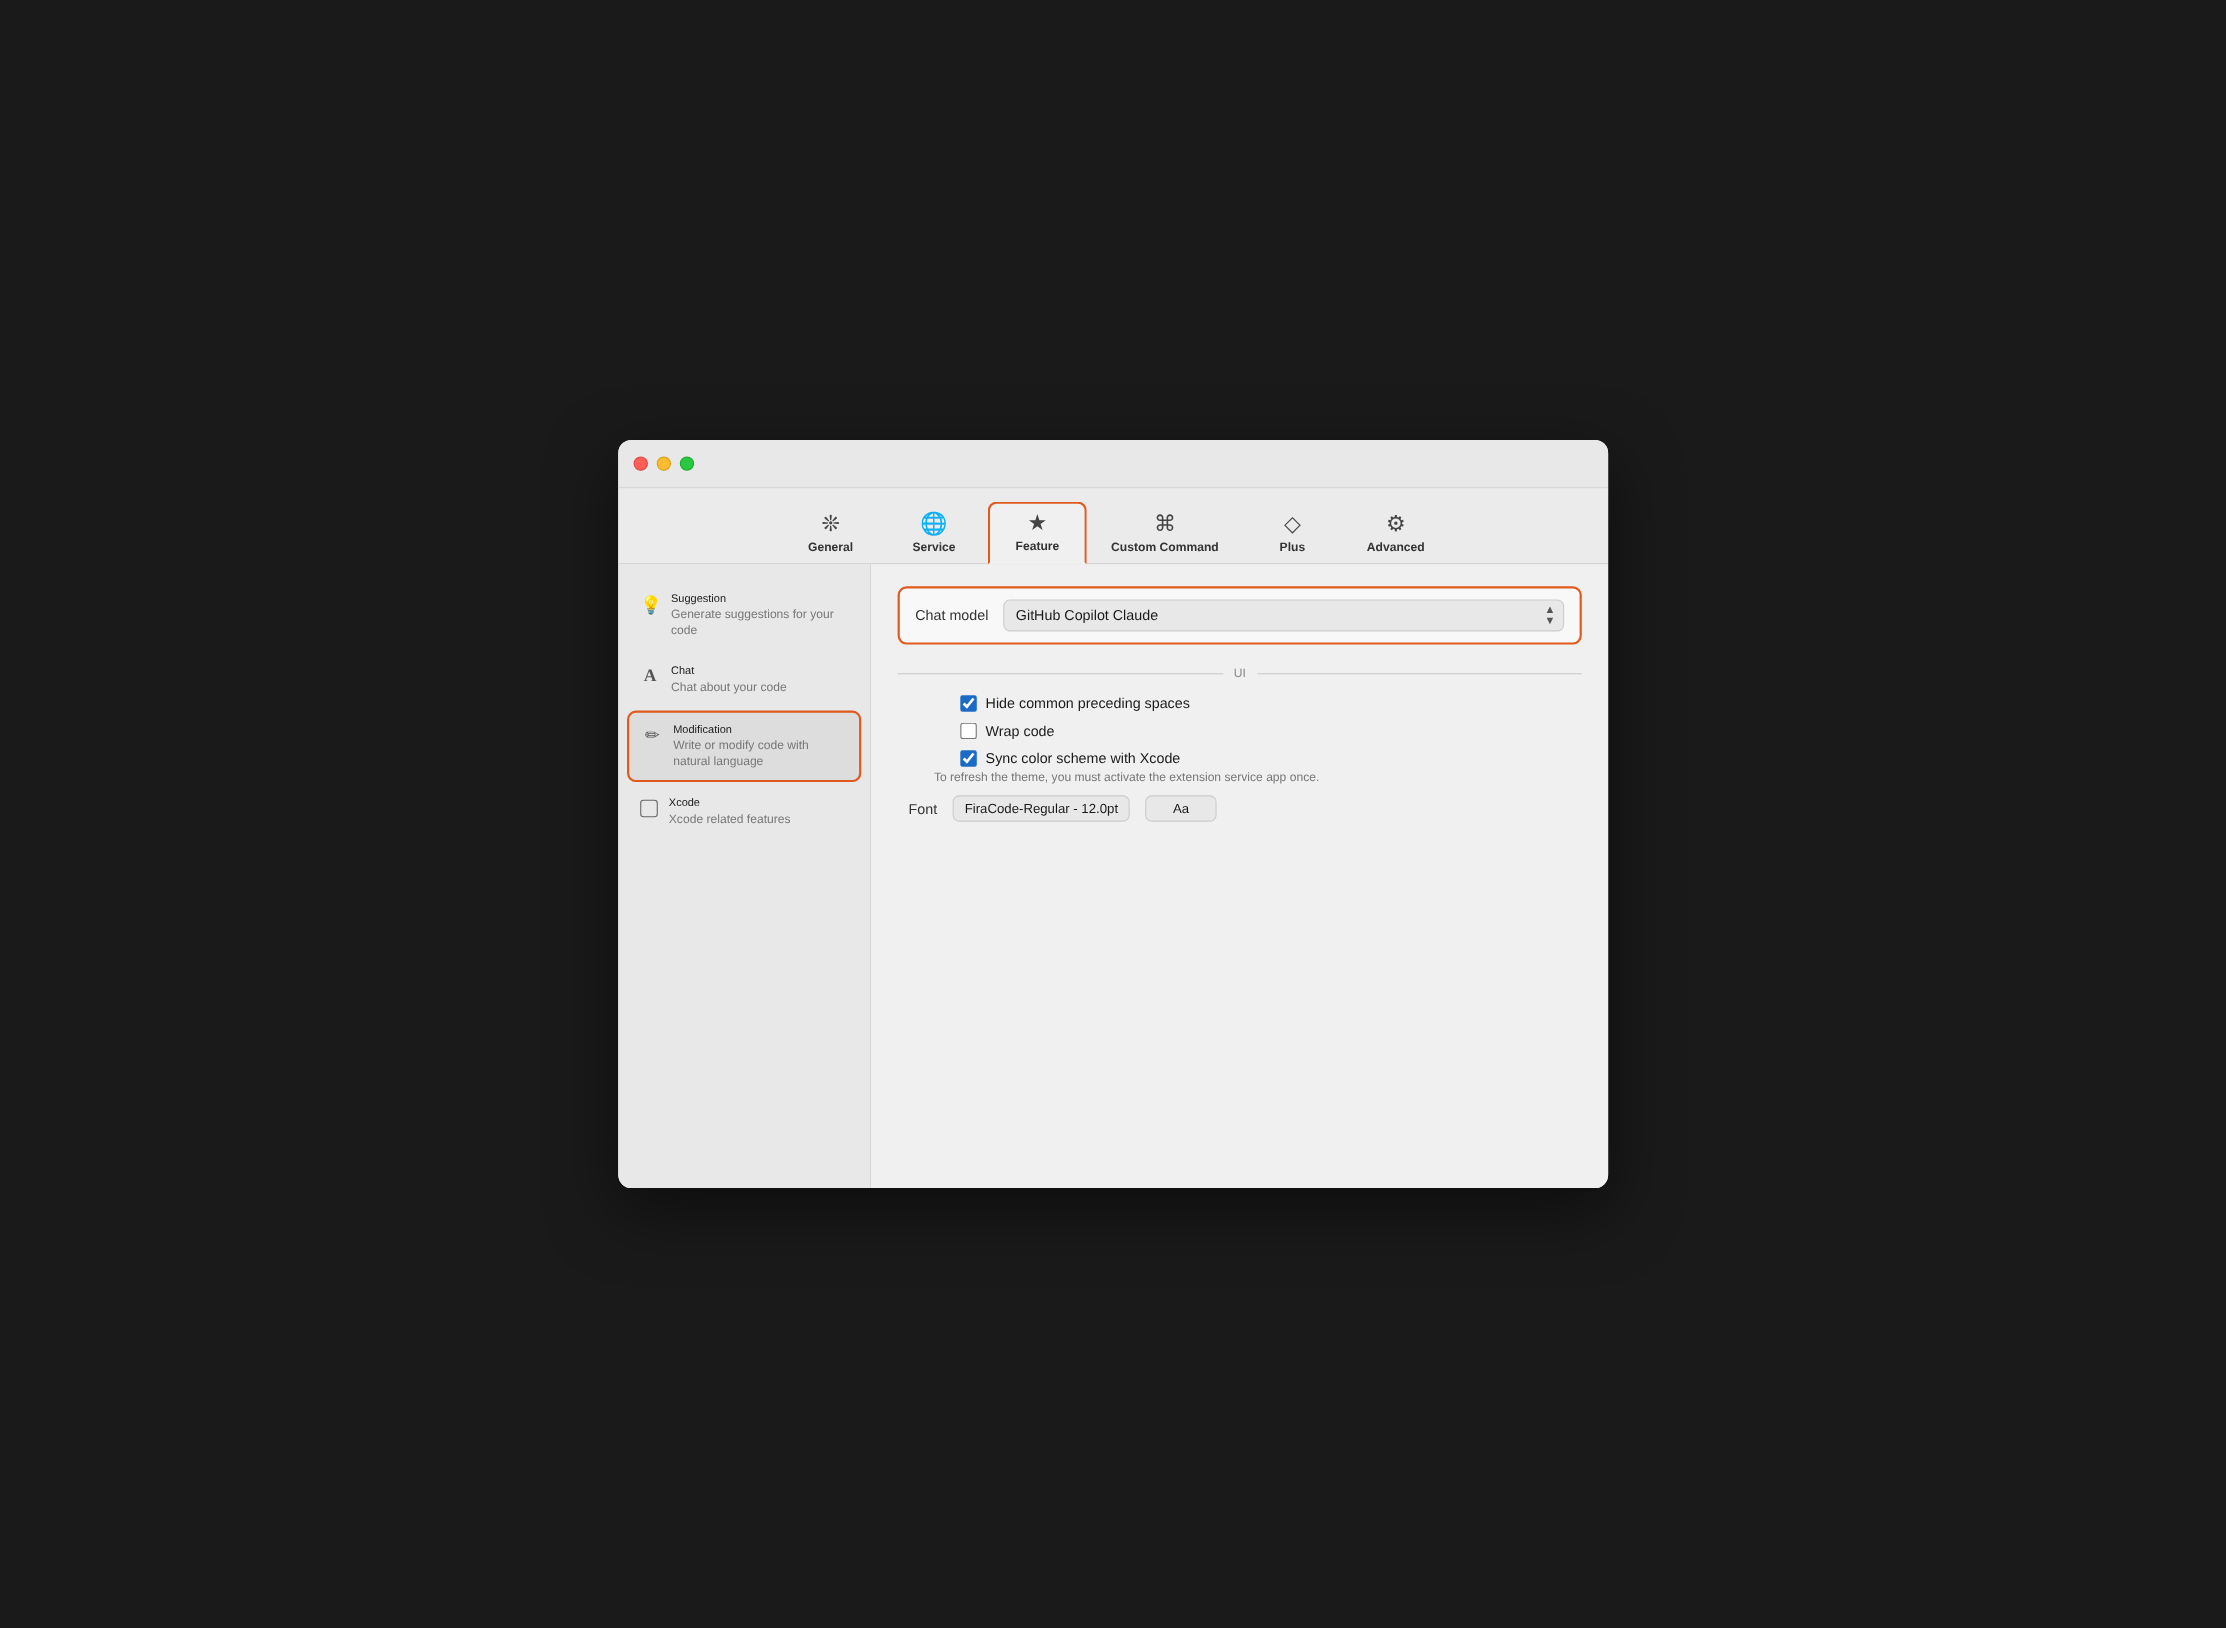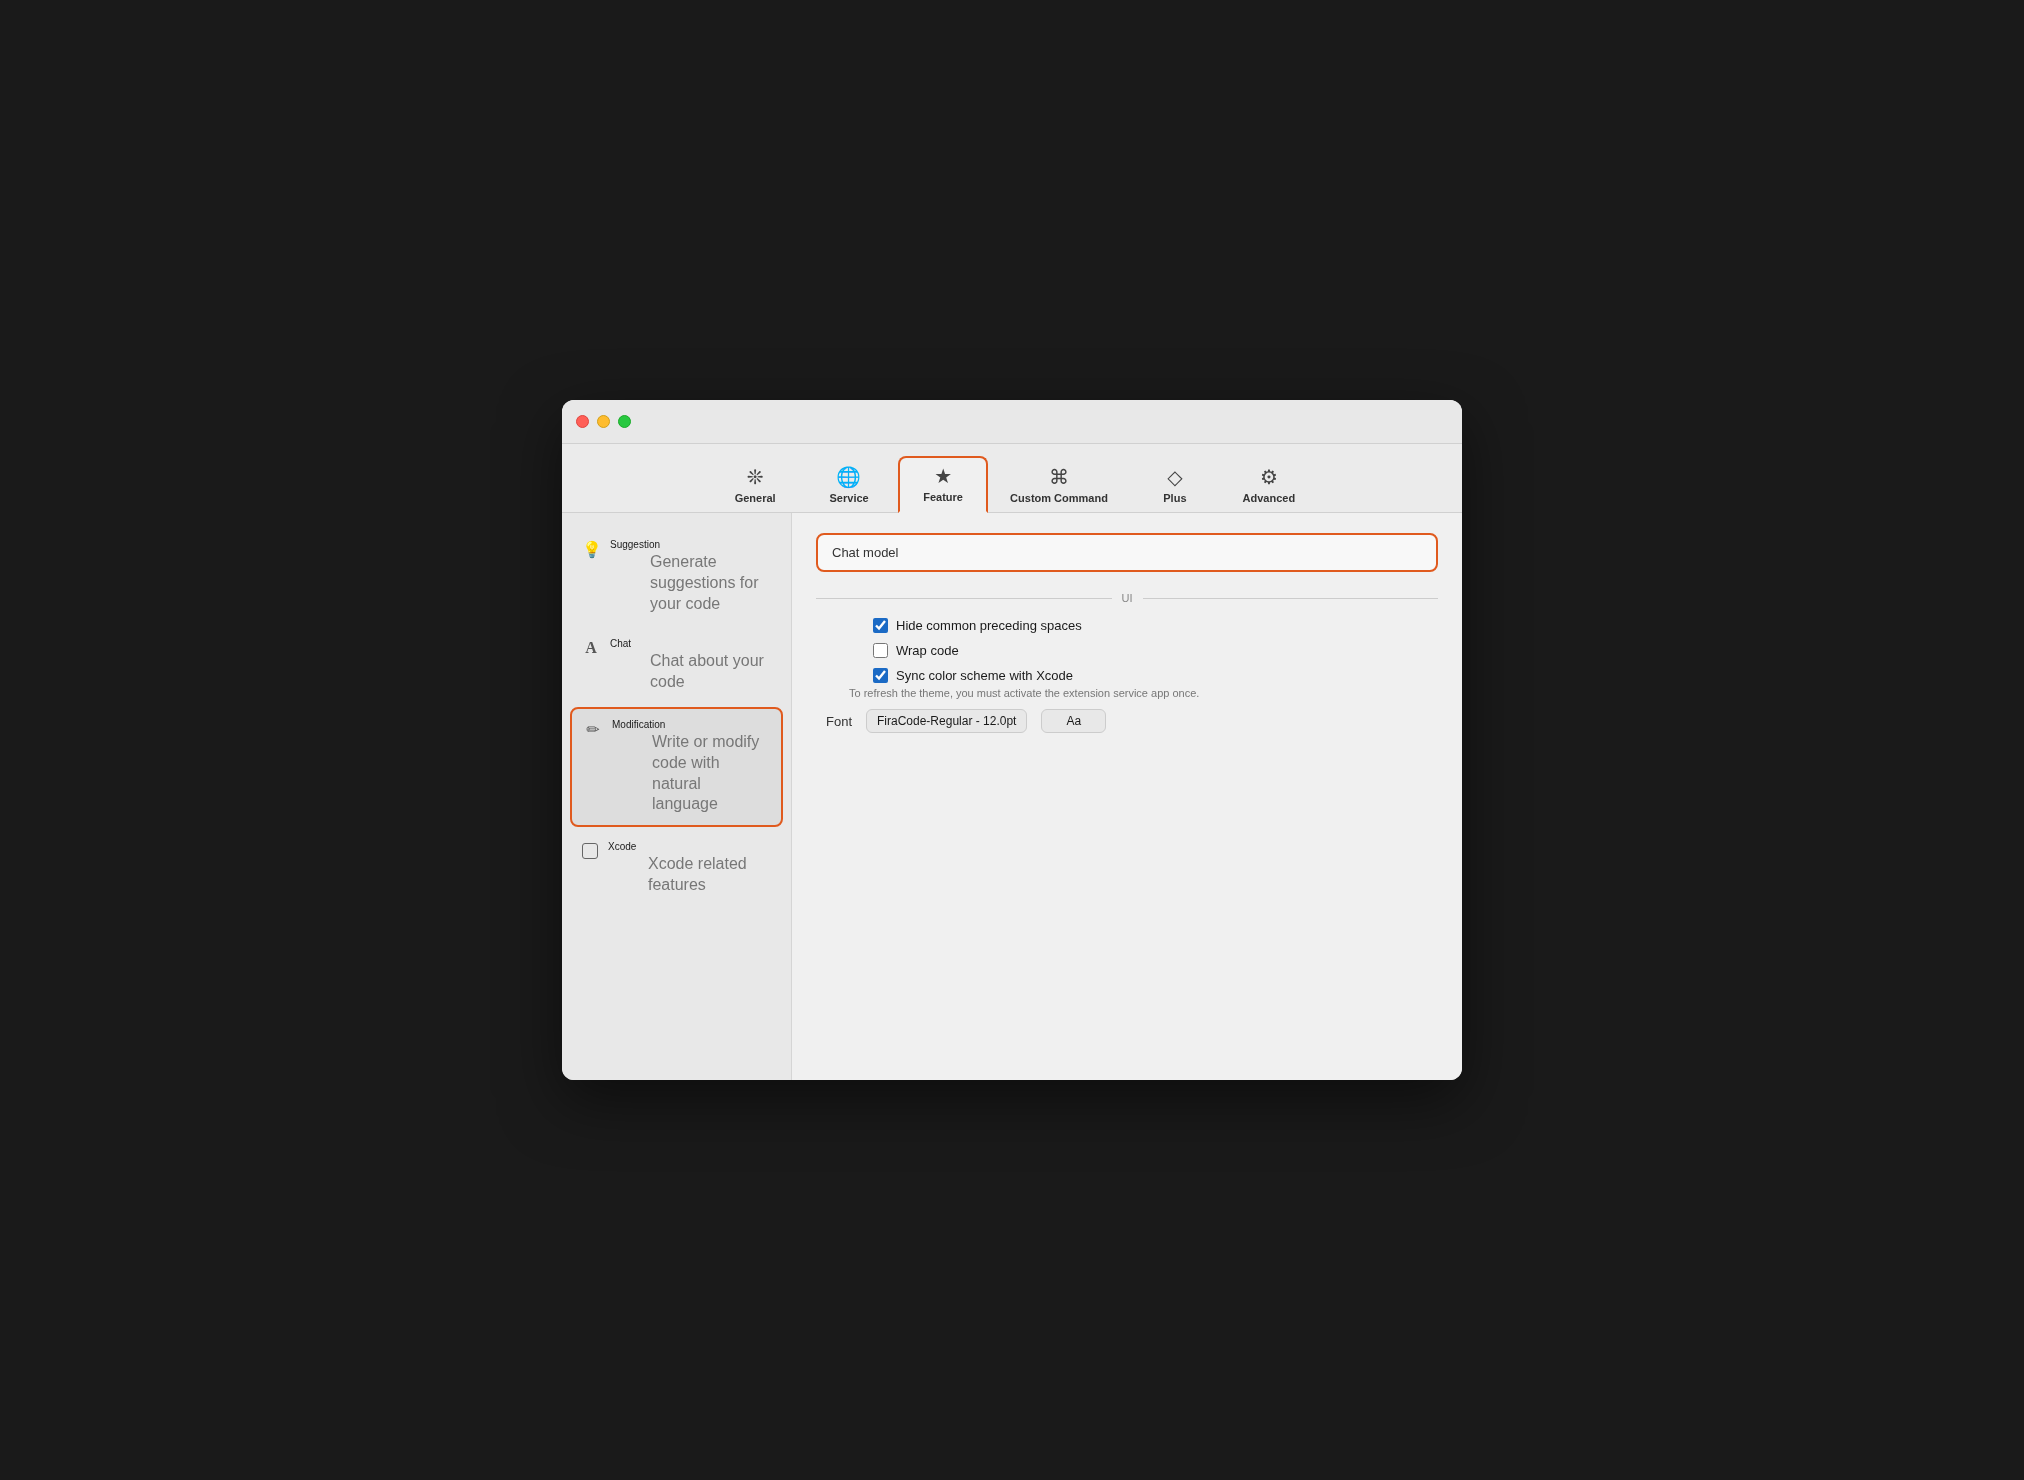--- a/index.html
+++ b/index.html
@@ -139,24 +139,23 @@
       gap: 2px;
     }
 
     .sidebar-title {
       font-size: 10px;
       font-weight: 500;
       color: #1a1a1a;
     }
 
     .sidebar-desc {
-      font-size: 16px;
+      font-size: 11px;
       color: #777;
       line-height: 1.3;
-      margin-left: 40px;
     }
 
     
     .content-panel {
       flex: 1;
       padding: 20px 24px;
       background: #f0f0f0;
     }
 
     
@@ -399,20 +398,31 @@
           <span class="sidebar-desc">Xcode related features</span>
         </div>
       </div>
 
     </div>
 
     <div class="content-panel">
 
       <div class="chat-model-row">
         <span class="chat-model-label">Chat model</span>
+        <div class="select-wrapper">
+          <select class="chat-model-select">
+            <option>GitHub Copilot Claude</option>
+            <option>GPT-4</option>
+            <option>GPT-3.5</option>
+          </select>
+          <div class="select-arrows">
+            <span>▲</span>
+            <span>▼</span>
+          </div>
+        </div>
       </div>
 
       <div class="section-divider">
         <span class="section-divider-label">UI</span>
       </div>
 
       <div class="settings-section">
 
         <div class="checkbox-row">
           <input type="checkbox" class="checkbox-input" checked="" style="">

